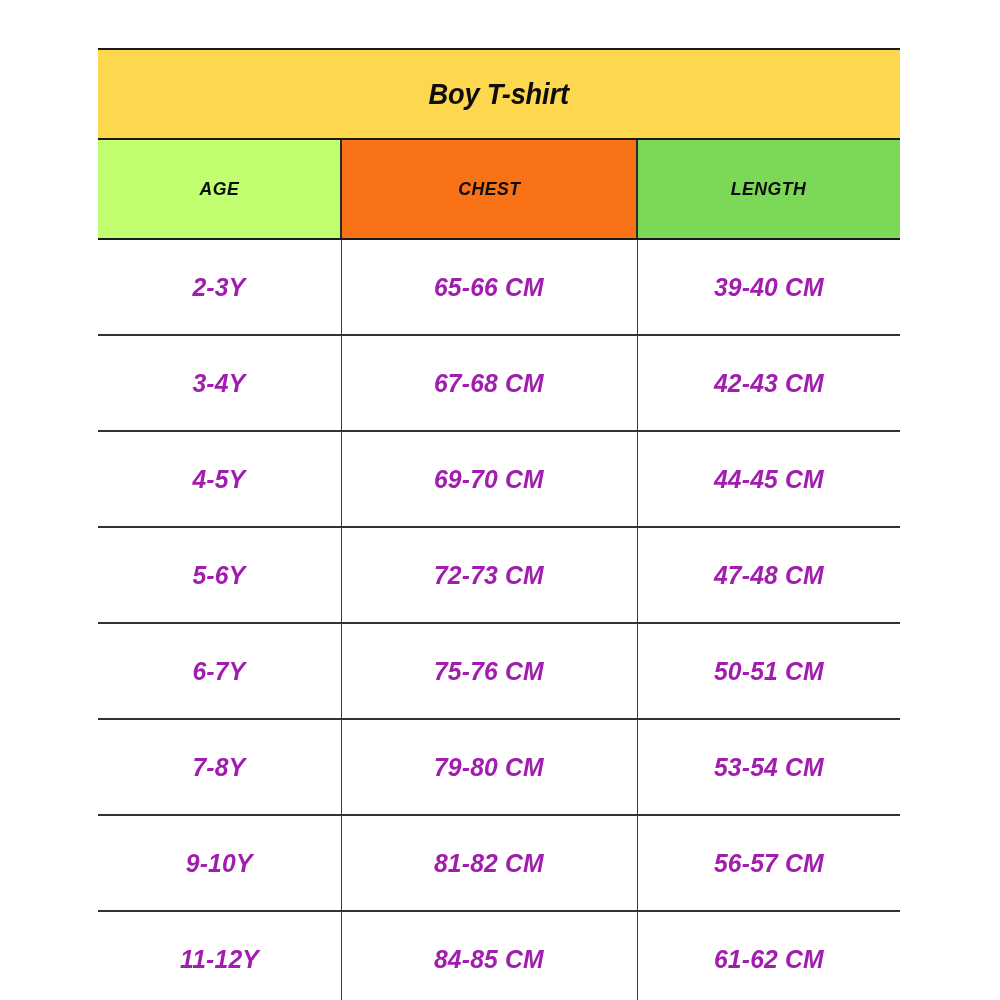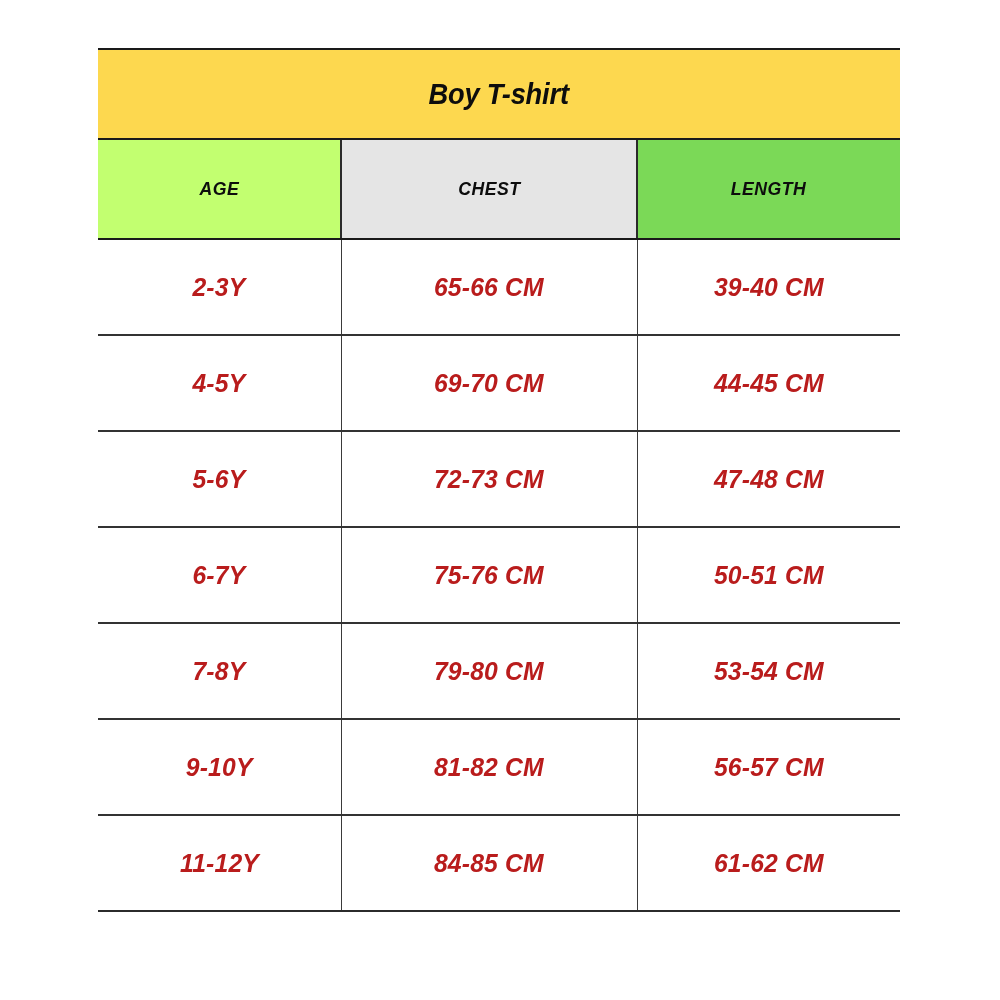--- a/index.html
+++ b/index.html
@@ -71,40 +71,40 @@
     border-left: 2px solid #2b2b2b;
     border-right: 2px solid #2b2b2b;
     padding: 0;
     letter-spacing: 0.5px;
   }
   .header-row th.h-age {
     background: #c2ff70;
     border-left: 0;
   }
   .header-row th.h-chest {
-    background: #e5e5e5;
+    background: #f97316;
   }
   .header-row th.h-length {
     background: #7bd957;
     border-right: 0;
   }
   .header-row th span {
     display: inline-block;
     transform: scaleX(0.93);
   }
 
   
   .data-row td {
     height: 94px;
     text-align: center;
     vertical-align: middle;
     font-size: 26px;
     font-weight: bold;
     font-style: italic;
-    color: #b91c1c;
+    color: #a21caf;
     background: #ffffff;
     border-bottom: 2px solid #333333;
     border-left: 1px solid #3a3a3a;
     border-right: 1px solid #3a3a3a;
     padding: 0;
     letter-spacing: 0.2px;
     white-space: nowrap;
   }
   .data-row td.c-age    { border-left: 0; }
   .data-row td.c-length { border-right: 0; }
@@ -142,20 +142,25 @@
         <th class="h-length">
           <span>LENGTH</span>
         </th>
       </tr>
     <tr class="data-row">
           <td class="c-age"><span>2-3Y</span></td>
           <td class="c-chest"><span>65-66 CM</span></td>
           <td class="c-length"><span>39-40 CM</span></td>
         </tr>
         <tr class="data-row">
+          <td class="c-age"><span>3-4Y</span></td>
+          <td class="c-chest"><span>67-68 CM</span></td>
+          <td class="c-length"><span>42-43 CM</span></td>
+        </tr>
+        <tr class="data-row">
           <td class="c-age"><span>4-5Y</span></td>
           <td class="c-chest"><span>69-70 CM</span></td>
           <td class="c-length"><span>44-45 CM</span></td>
         </tr>
         <tr class="data-row">
           <td class="c-age"><span>5-6Y</span></td>
           <td class="c-chest"><span>72-73 CM</span></td>
           <td class="c-length"><span>47-48 CM</span></td>
         </tr>
         <tr class="data-row">

